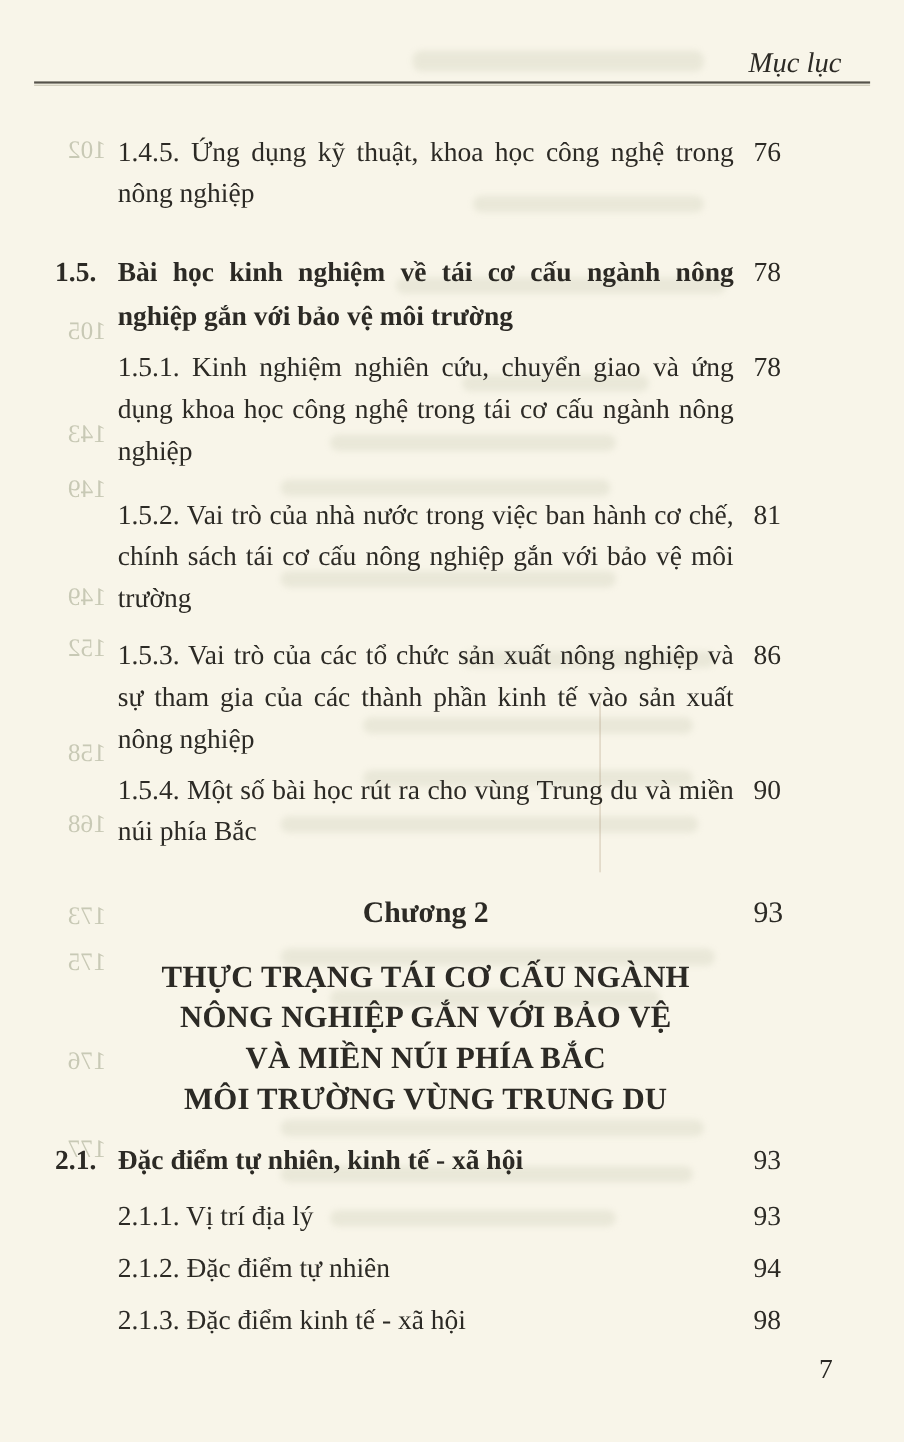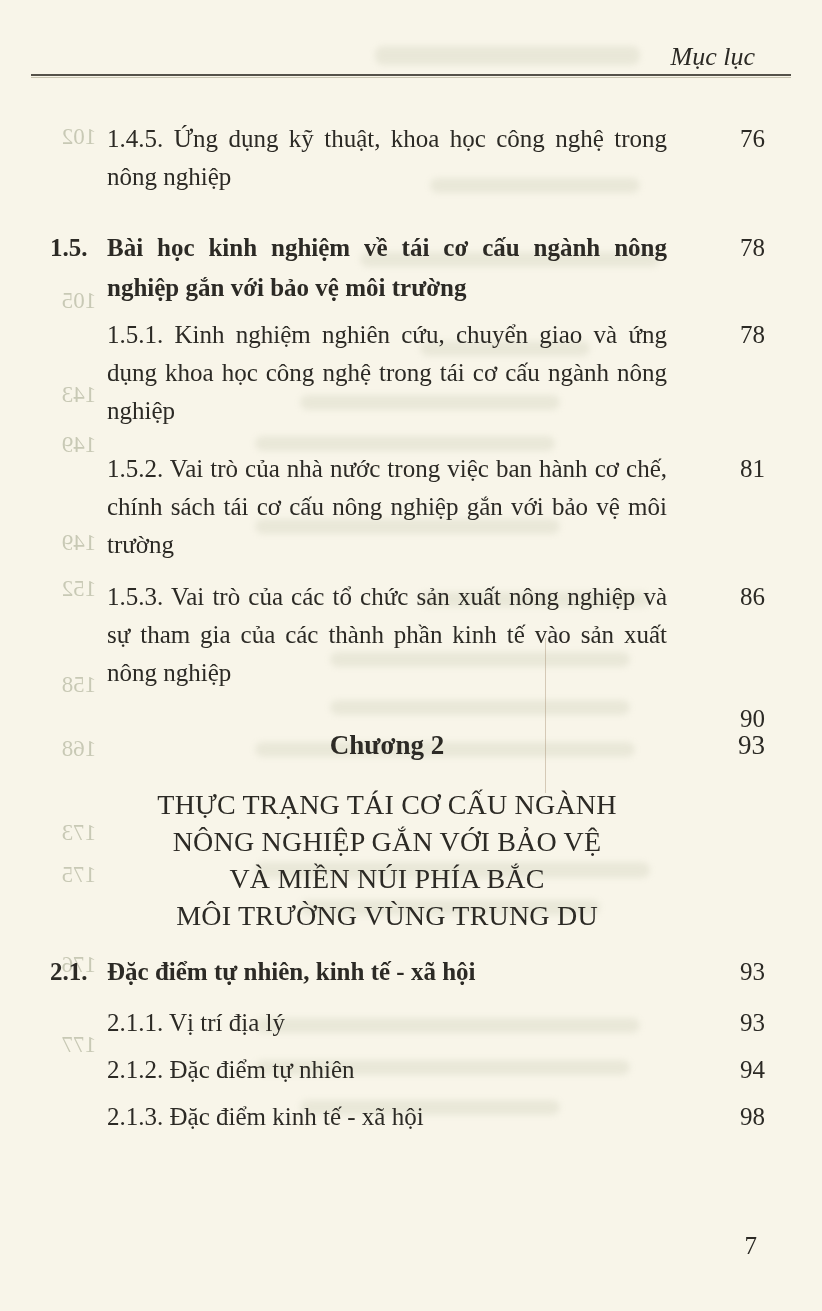--- a/index.html
+++ b/index.html
@@ -7,51 +7,51 @@
     position:relative;
     width:822px;height:1311px;
     background:#f8f5e9;
     font-family:"Liberation Serif","DejaVu Serif",serif;
     color:#2c2a25;
     overflow:hidden;
     margin:0 auto;
   }
   
   .running-head{
-    position:absolute;top:42px;left:30px;right:67px;
+    position:absolute;top:42px;left:30px;right:57px;
     text-align:right;font-style:italic;font-size:26px;line-height:30px;
   }
   .head-rule{
     position:absolute;top:74px;left:31px;width:760px;height:2px;
     background:#55524a;
   }
   .head-rule::after{
     content:"";position:absolute;left:0;top:3px;width:100%;height:1px;
     background:#c9c5b2;
   }
   
   .toc{
     position:absolute;left:107px;top:108px;width:560px;
     font-size:25px;line-height:38px;
   }
   .entry{position:relative;text-align:justify;}
   .entry .etext{display:inline;}
   .enum{white-space:nowrap;}
   .epage{
     position:absolute;top:0;left:578px;width:80px;
-    text-align:right;font-weight:normal;
+    text-align:left;font-weight:normal;
   }
   .entry.bold{font-weight:bold;line-height:40px;}
   .entry.bold .enum{position:absolute;left:-57px;top:0;}
   .entry.bold .epage{font-weight:normal;}
   
   .chapter-row{position:relative;text-align:center;font-weight:bold;
     font-size:27px;line-height:42px;}
   .chapter-title{
-    text-align:center;font-weight:normal;font-size:28px;line-height:37px;
+    text-align:center;font-weight:bold;font-size:28px;line-height:37px;
     letter-spacing:.2px;
   }
   
   .mt12{margin-top:12px}.mt16{margin-top:32px}.mt8{margin-top:8px}
   .mt6{margin-top:20px}.mt14{margin-top:14px}.mt18{margin-top:18px}
   .mt9{margin-top:9px}
   
   .folio{
     position:absolute;top:1232px;left:700px;width:57px;
     text-align:right;font-size:25px;
@@ -140,20 +140,22 @@
       <span class="epage">81</span>
     </div>
 
     <div class="entry sub mt14">
       <span class="etext"><span class="enum">1.5.3.</span>
       <span>Vai trò của các tổ chức sản xuất nông nghiệp và sự tham gia của các thành phần kinh tế vào sản xuất nông nghiệp</span></span>
       <span class="epage">86</span>
     </div>
 
     <div class="entry sub mt8">
+      <span class="etext"><span class="enum">1.5.4.</span>
+      <span>Một số bài học rút ra cho vùng Trung du và miền núi phía Bắc</span></span>
       <span class="epage">90</span>
     </div>
 
     <div class="chapter-row mt16">
       <span>Chương 2</span>
       <span class="epage">93</span>
     </div>
 
     <div class="chapter-title mt6">
       <div>THỰC TRẠNG TÁI CƠ CẤU NGÀNH</div>

